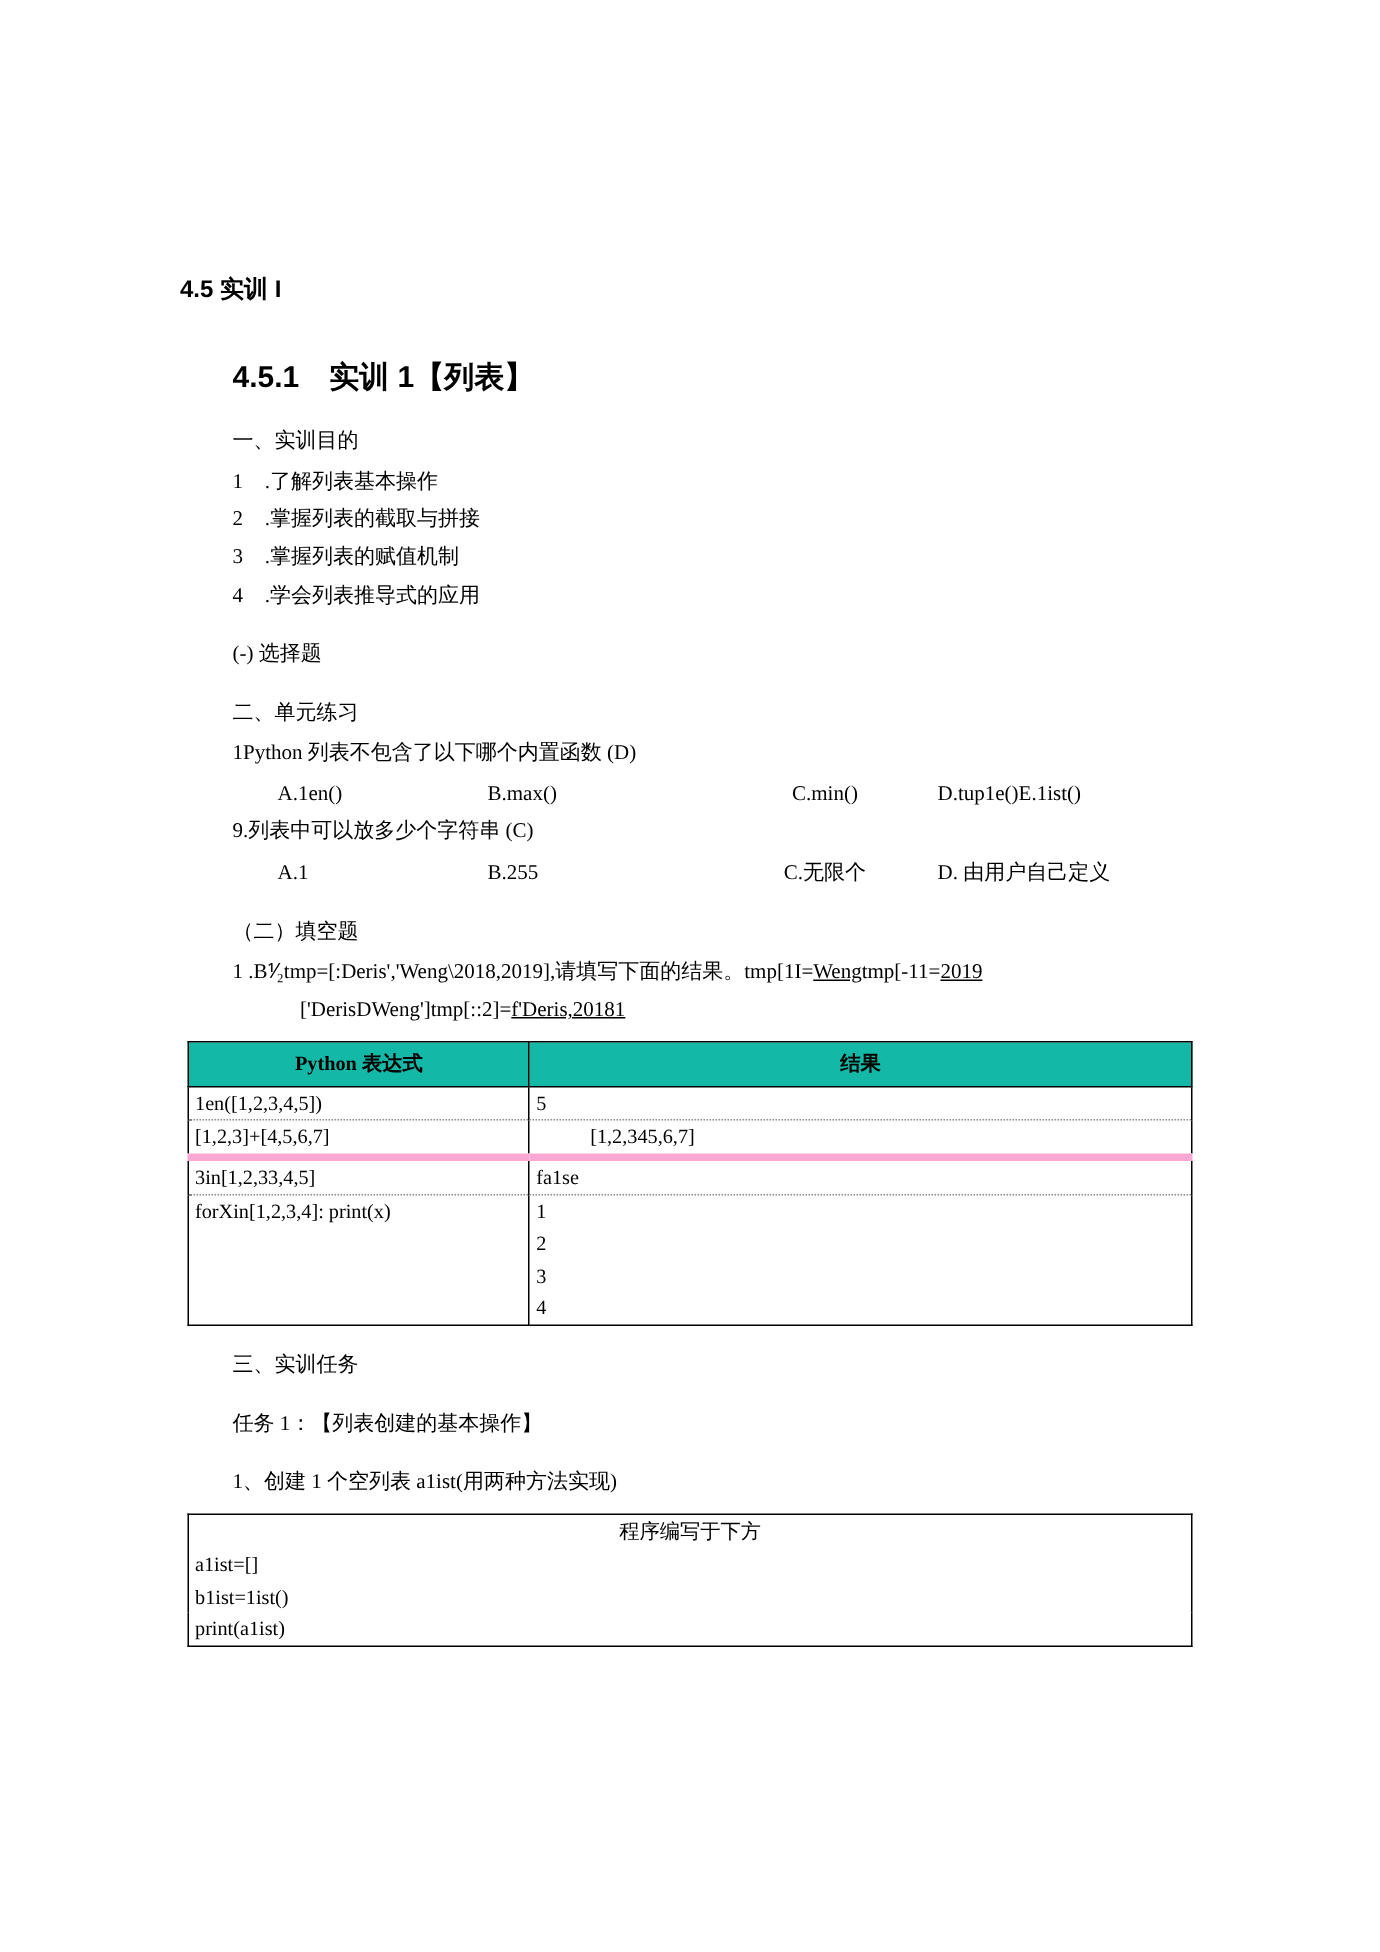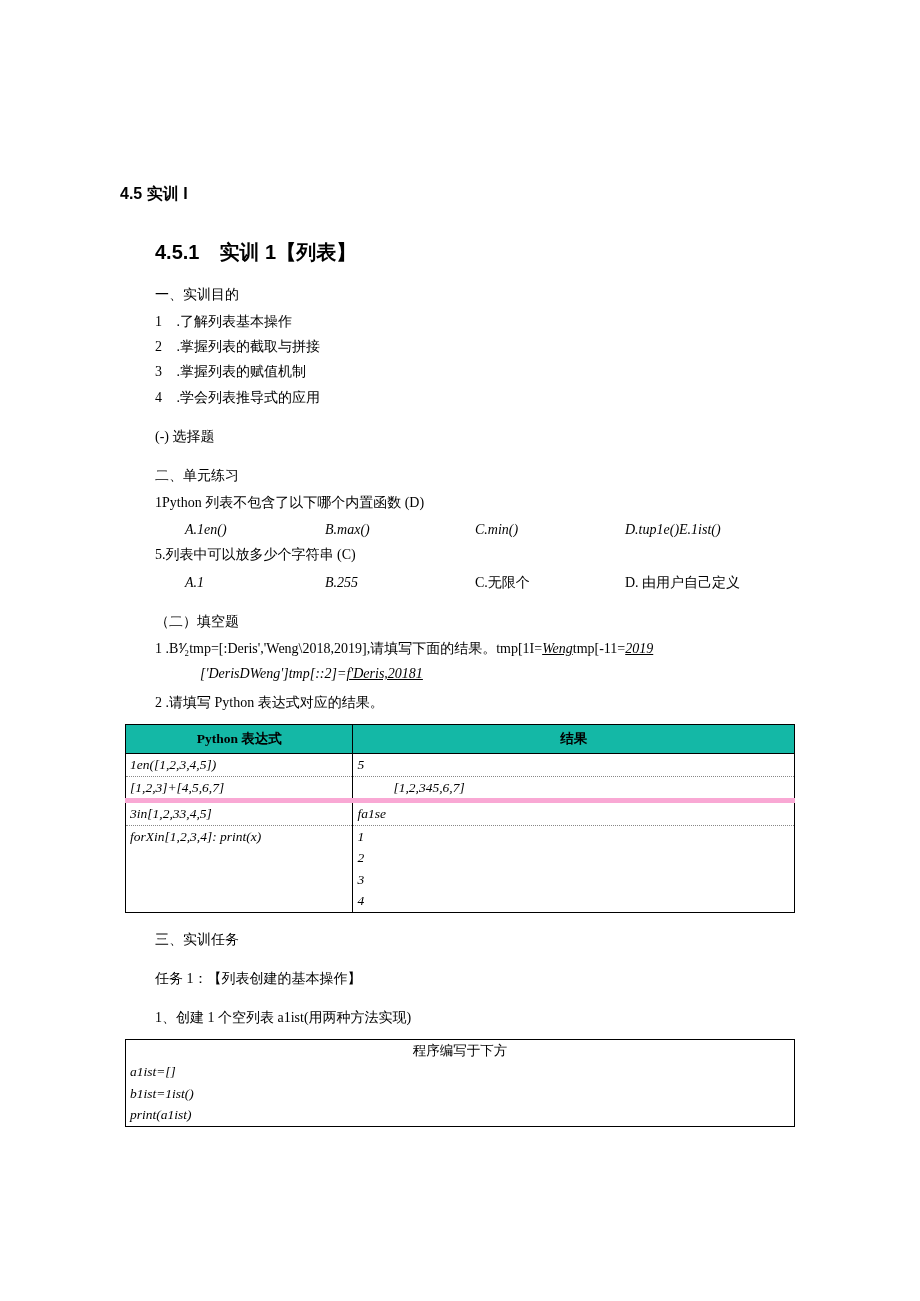--- a/index.html
+++ b/index.html
@@ -43,21 +43,21 @@
   }
   .q-options {
     margin-left: 60px;
     display: flex;
   }
   .q-options span {
     display: inline-block;
   }
   .opt-a { width: 140px; }
   .opt-b { width: 150px; }
-  .opt-c { width: 150px; }
+  .opt-c { width: 150px; text-align: center; }
   .underline { text-decoration: underline; }
   table {
     border-collapse: collapse;
     width: 100%;
     margin-top: 8px;
     margin-bottom: 12px;
     font-size: 13.5px;
   }
   table.data th {
     background: #14b8a6;
@@ -86,21 +86,21 @@
     border: none;
     padding: 0 4px;
     line-height: 1.6;
     margin-left: 20px;
   }
   table.code td.header {
     text-align: center;
     border-bottom: none;
   }
   .section-gap { margin-top: 14px; }
-  .en { font-family: "Times New Roman", serif; font-style: italic; }
+  .en { font-family: "Times New Roman", serif; }
 </style>
 </head>
 <body>
 
 <div class="page">
 
   <div class="h1">4.5 实训 I</div>
 
   <div class="h2">4.5.1　实训 1【列表】</div>
 
@@ -116,38 +116,37 @@
   <div class="para section-gap">二、单元练习</div>
 
   <div class="para">1Python 列表不包含了以下哪个内置函数 (D)</div>
   <div class="q-options">
     <span class="opt-a en">A.1en()</span>
     <span class="opt-b en">B.max()</span>
     <span class="opt-c en">C.min()</span>
     <span class="en">D.tup1e()E.1ist()</span>
   </div>
 
-  <div class="para">5.列表中可以放多少个字符串 (C)</div>
+  <div class="para">9.列表中可以放多少个字符串 (C)</div>
   <div class="q-options">
     <span class="opt-a en">A.1</span>
     <span class="opt-b en">B.255</span>
     <span class="opt-c">C.无限个</span>
     <span>D. 由用户自己定义</span>
   </div>
 
   <div class="para section-gap">（二）填空题</div>
 
   <div class="li1">
     <span>1  .B⅟₂tmp=[:Deris','Weng\2018,2019],请填写下面的结果。tmp[1I=</span><span class="underline en">Weng</span><span>tmp[-11=</span><span class="underline en">2019</span>
   </div>
   <div class="li1" style="margin-left:75px;">
     <span class="en">['DerisDWeng']tmp[::2]=</span><span class="underline en">f'Deris,20181</span>
   </div>
 
-  <div class="li1" style="margin-top:4px;">2  .请填写 Python 表达式对应的结果。</div>
 
   <table class="data">
     <tbody>
         <tr class="solid-top">
       <th style="width:34%;">Python 表达式</th>
       <th>结果</th>
     </tr>
     <tr>
       <td class="en">1en([1,2,3,4,5])</td>
       <td class="en">5</td>

